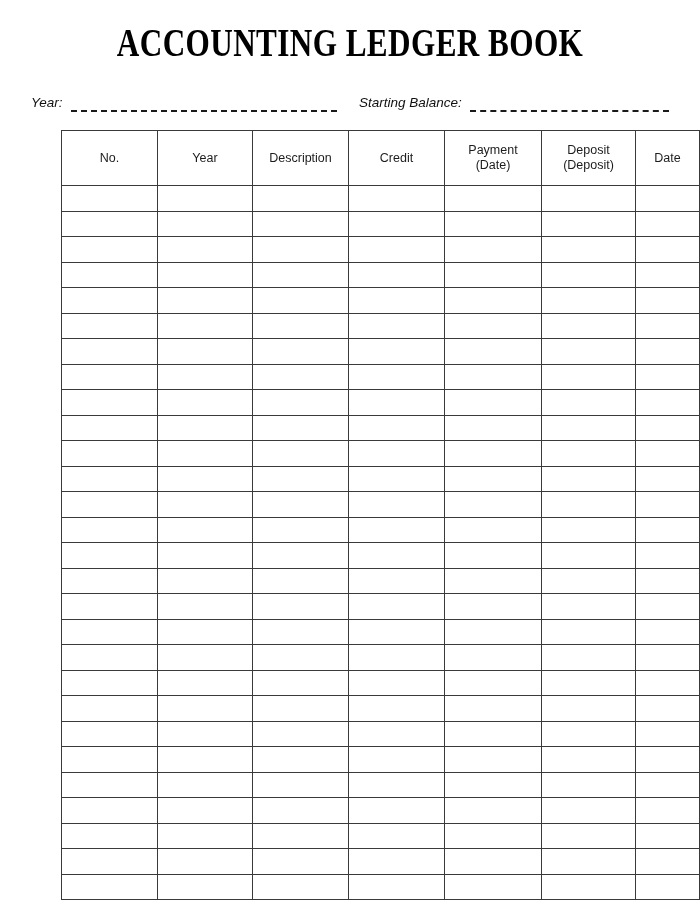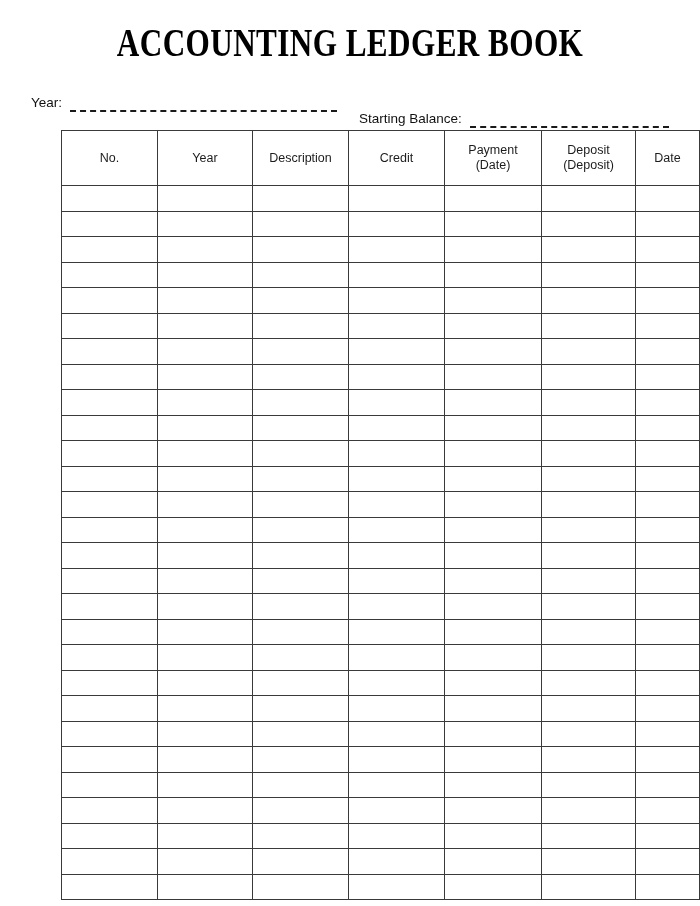--- a/index.html
+++ b/index.html
@@ -42,28 +42,29 @@
     width: 638px;
     height: 22px;
   }
   .meta-field {
     position: absolute;
     display: flex;
     align-items: flex-end;
     height: 22px;
   }
   .meta-field.year { left: 0px; width: 306px; }
-  .meta-field.balance { left: 328px; width: 310px; margin-top: 16px; }
+  .meta-field.balance { left: 328px; width: 310px; }
 
   .meta-label {
     font-size: 13.5px;
     line-height: 16px;
     color: #111111;
     white-space: nowrap;
     padding-bottom: 1px;
+    font-style: italic;
   }
   .meta-dashes {
     flex: 1 1 auto;
     margin-left: 8px;
     height: 11px;
     display: flex;
     align-items: flex-end;
     overflow: hidden;
   }
   .meta-dashes .dash-line {

